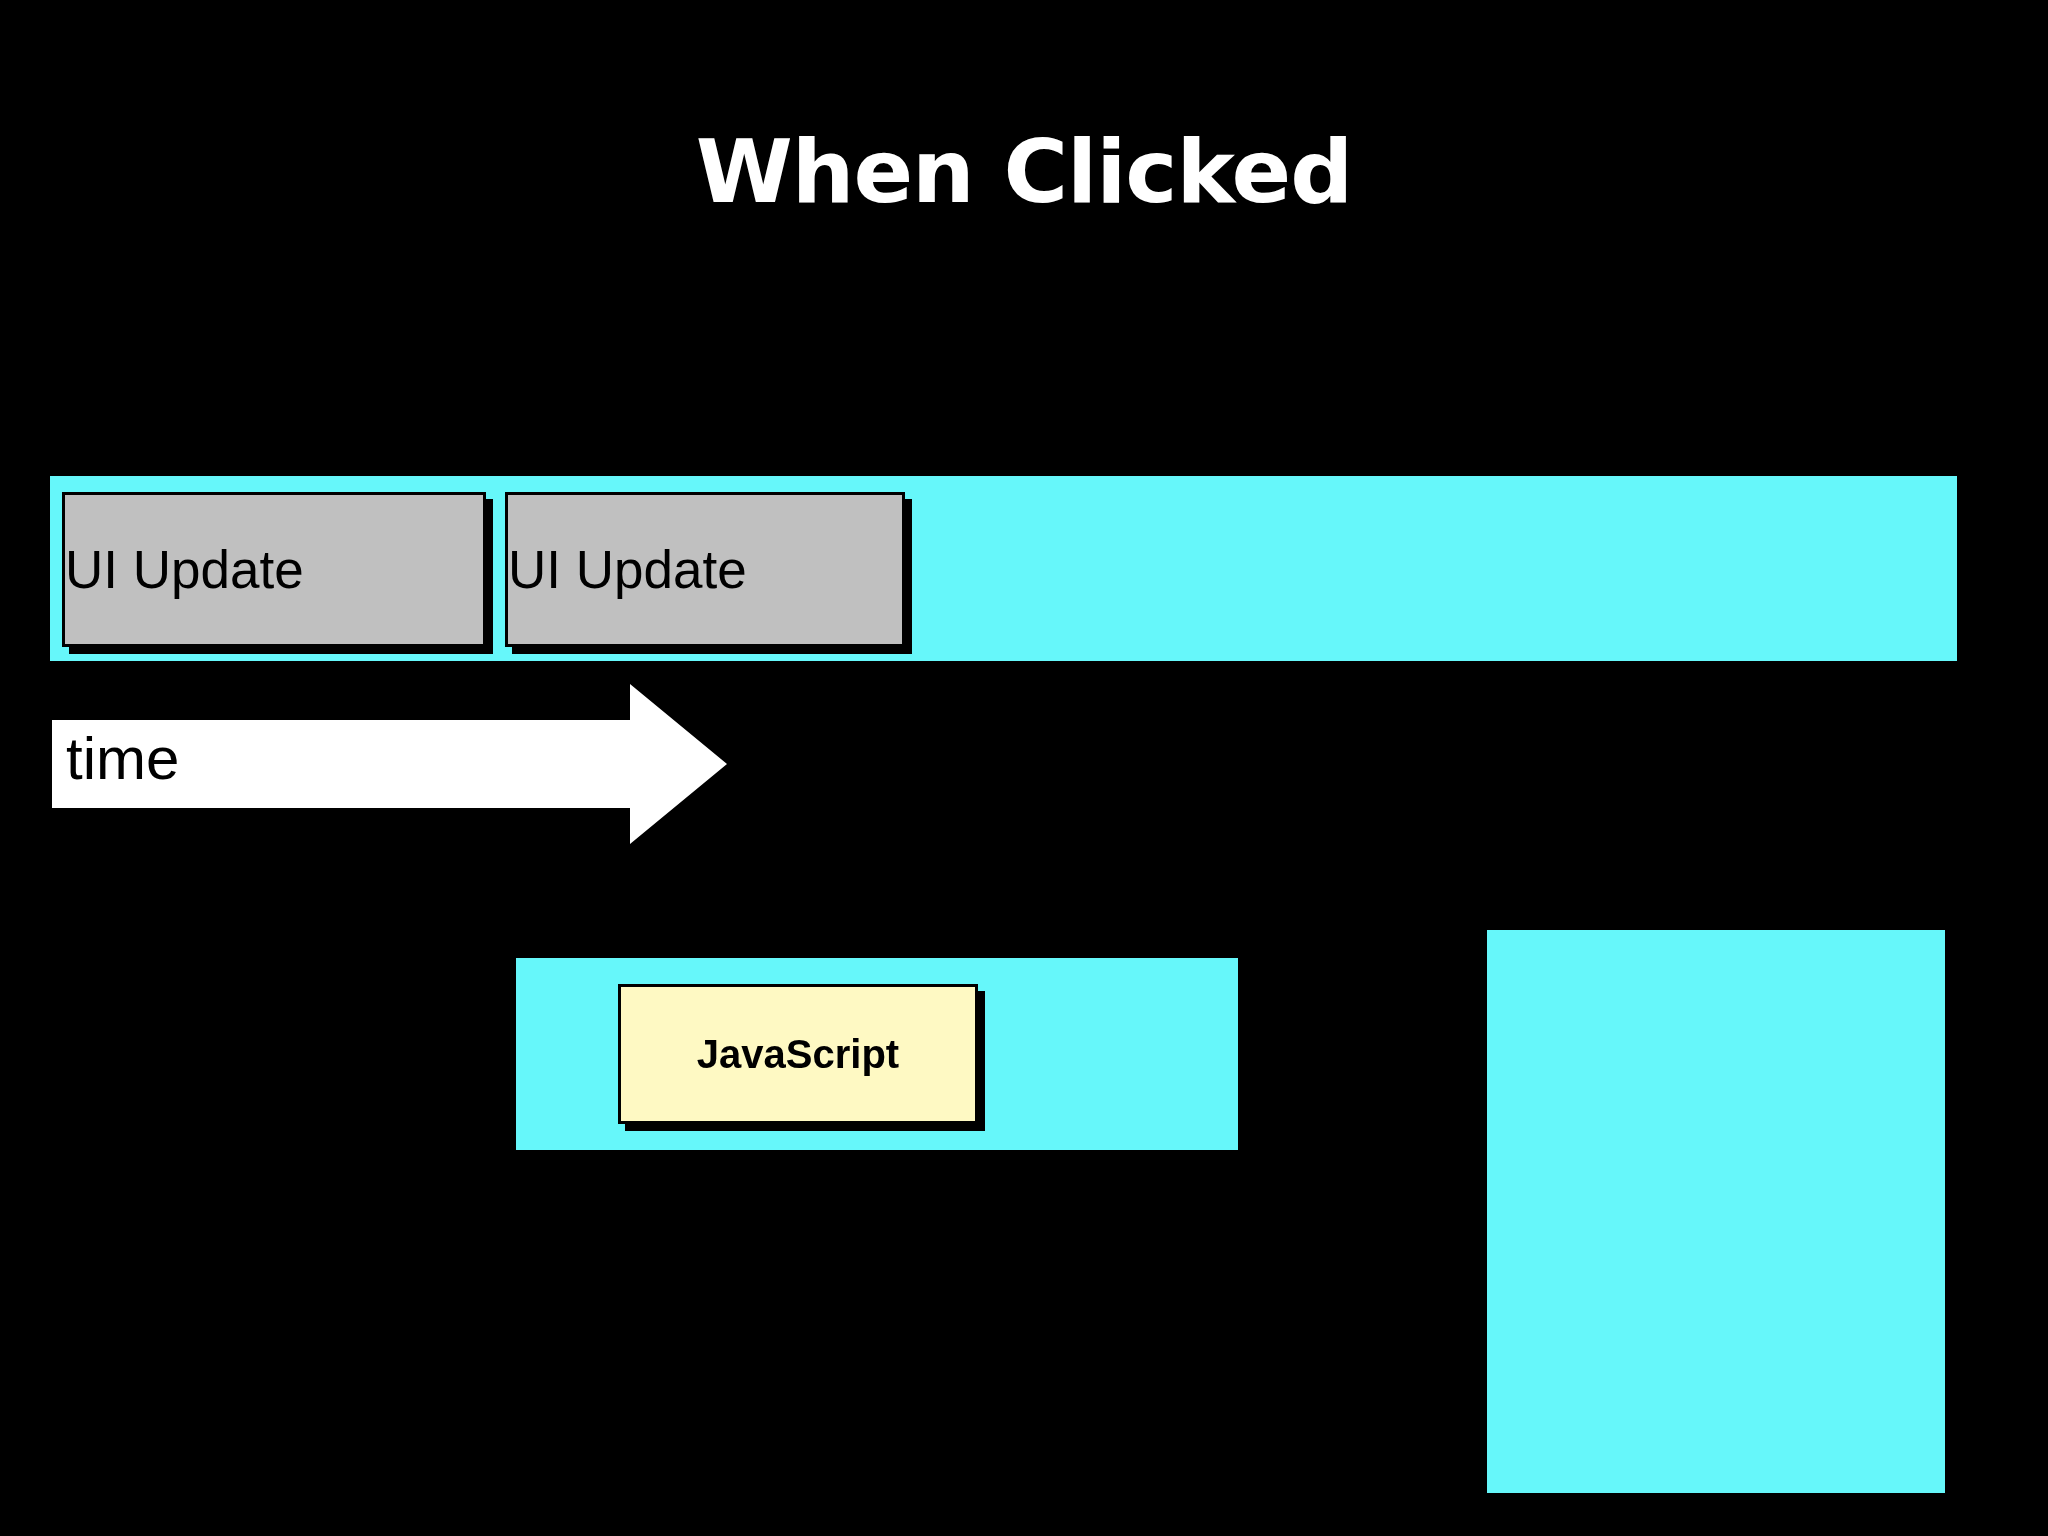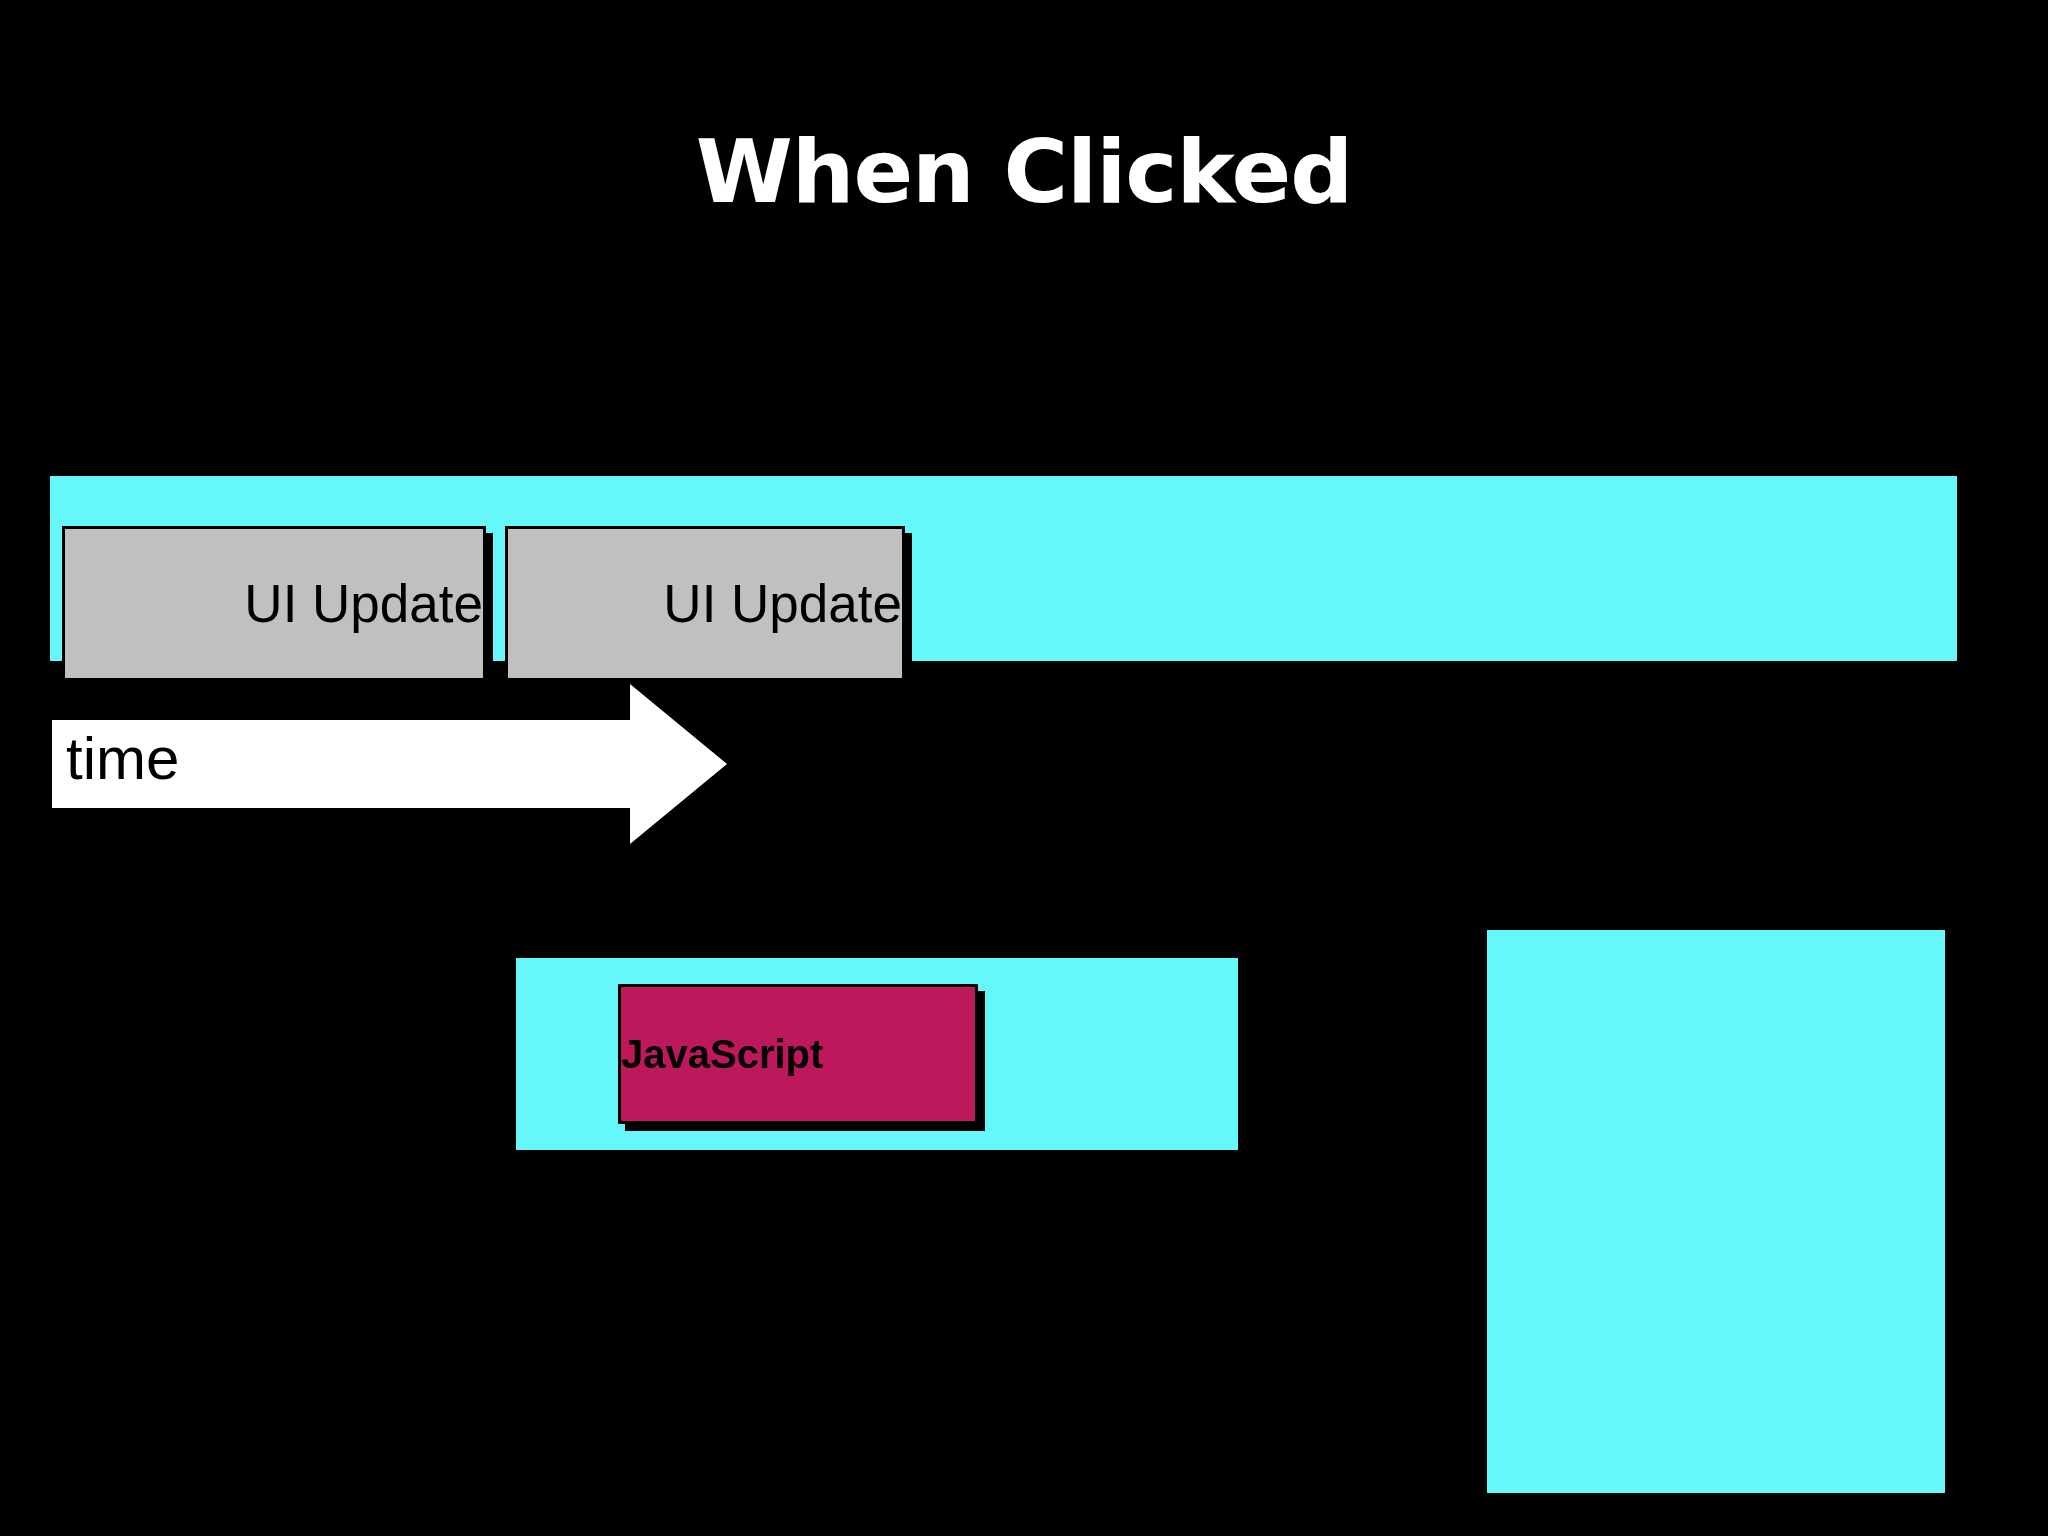--- a/index.html
+++ b/index.html
@@ -55,23 +55,22 @@
     display: flex;
     align-items: flex-start;
     gap: 19px;
   }
   .slot {
     box-sizing: border-box;
     border: 3px solid #000000;
     box-shadow: 7px 7px 0 #000000;
     display: flex;
     align-items: center;
-    justify-content: flex-end;
+    justify-content: flex-start;
     height: 155px;
-    margin-top: 34px;
   }
   .slot.ui {
     background: #c0c0c0;
     color: #000000;
     font-family: "Liberation Sans", sans-serif;
     font-size: 53px;
     font-weight: normal;
   }
   .slot.ui-1 { width: 424px; }
   .slot.ui-2 { width: 400px; }
@@ -113,26 +112,26 @@
     height: 192px;
     background: #66f7fa;
   }
   .js-box {
     position: absolute;
     left: 102px;
     top: 26px;
     width: 360px;
     height: 140px;
     box-sizing: border-box;
-    background: #be185d;
+    background: #fef9c3;
     border: 3px solid #000000;
     box-shadow: 7px 7px 0 #000000;
     display: flex;
     align-items: center;
-    justify-content: flex-start;
+    justify-content: center;
   }
   .js-box-label {
     color: #000000;
     font-family: "Liberation Sans", sans-serif;
     font-weight: bold;
     font-size: 40px;
     white-space: nowrap;
   }
 
   

